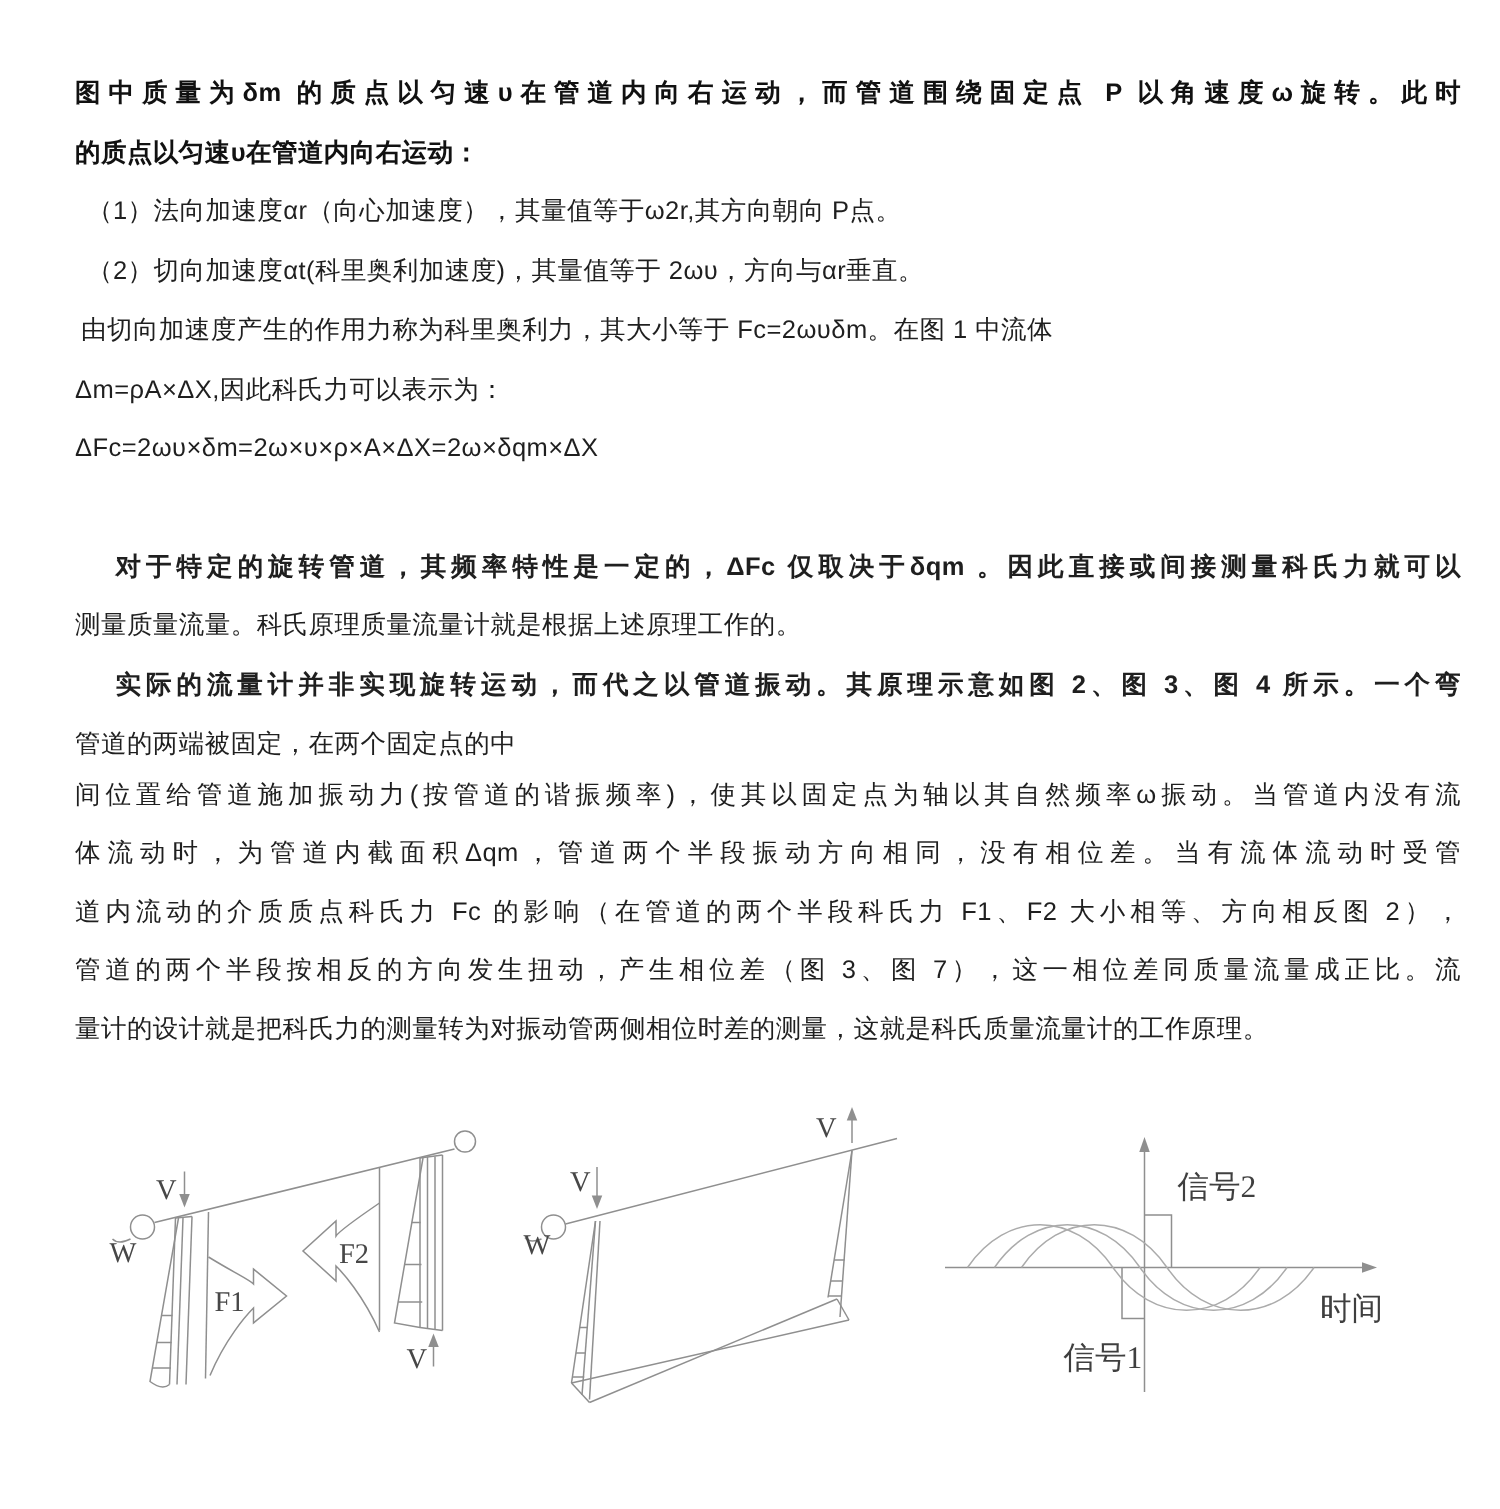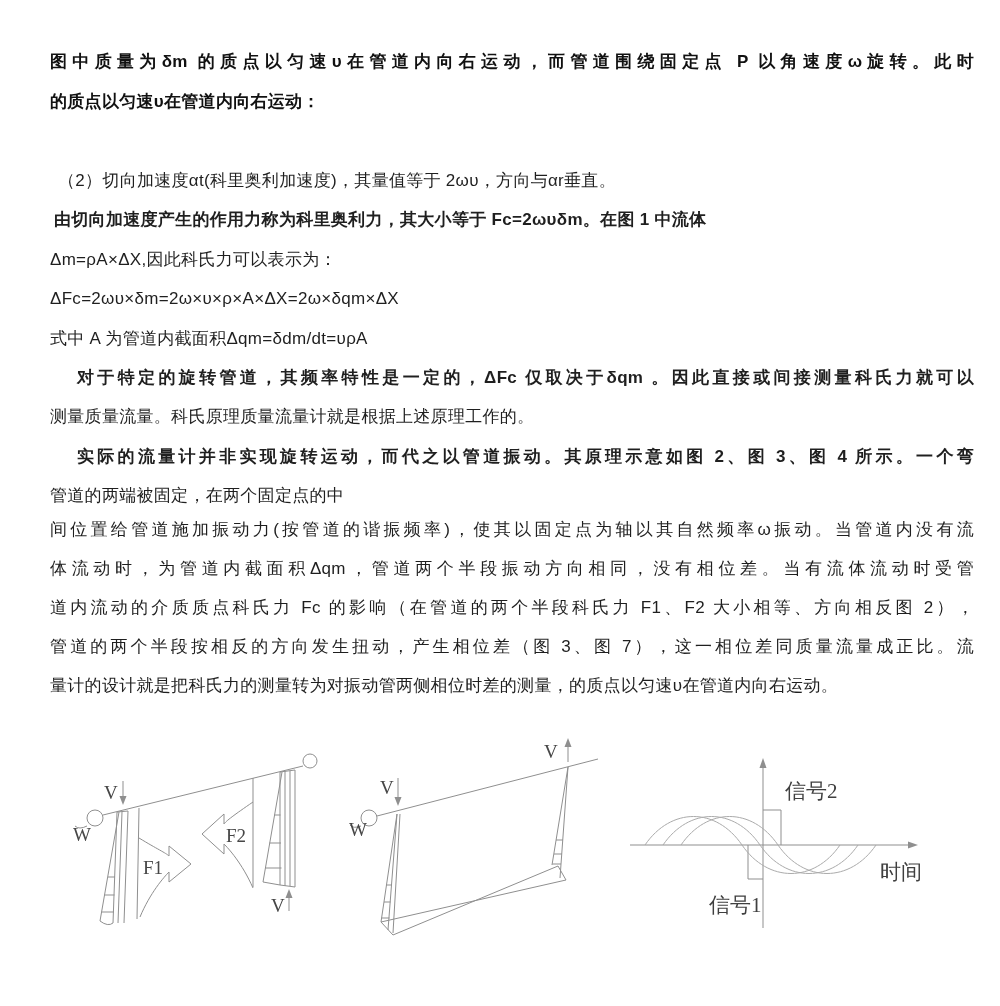--- a/index.html
+++ b/index.html
@@ -6,51 +6,51 @@
   #page{
     position:relative;width:1000px;height:1006px;background:#ffffff;overflow:hidden;
     font-family:"Liberation Sans","DejaVu Sans",sans-serif;color:#1f1f1f;
   }
   .tl{
     position:absolute;left:50px;width:924px;font-size:17px;line-height:1.25;
     letter-spacing:.3px;white-space:normal;color:#1f1f1f;
   }
   .b{font-weight:700;color:#111;}
   .f{text-align:justify;text-align-last:justify;}
-  .i1{padding-left:4px;width:920px;font-weight:bold;}
+  .i1{padding-left:4px;width:920px;}
   .i2{padding-left:8px;width:916px;}
   .i3{padding-left:27px;width:897px;font-weight:bold;}
   svg.fig{position:absolute;overflow:visible;}
   .st line,.st path,.st circle{stroke:#8f8f8f;stroke-width:1;fill:none;}
   .st .hd{fill:#8f8f8f;stroke:none;}
   .curve{stroke:#ababab;stroke-width:1;fill:none;}
   .flabel{font-family:"Liberation Serif","DejaVu Serif",serif;font-size:19px;fill:#474747;}
   .clabel{font-family:"Liberation Serif","DejaVu Serif",serif;font-size:21px;fill:#3f3f3f;}
 </style>
 </head>
 <body>
 
 <div id="page">
 
   <div class="tl b f" style="top:51px">图中质量为δm 的质点以匀速υ在管道内向右运动，而管道围绕固定点 P 以角速度ω旋转。此时</div>
   <div class="tl b" style="top:91px">的质点以匀速υ在管道内向右运动：</div>
+  <div class="tl i2" style="top:130px">（1）法向加速度αr（向心加速度），其量值等于ω2r,其方向朝向 P点。</div>
   <div class="tl i2" style="top:170px">（2）切向加速度αt(科里奥利加速度)，其量值等于 2ωυ，方向与αr垂直。</div>
   <div class="tl i1" style="top:209px">由切向加速度产生的作用力称为科里奥利力，其大小等于 Fc=2ωυδm。在图 1 中流体</div>
   <div class="tl" style="top:249px">Δm=ρA×ΔX,因此科氏力可以表示为：</div>
   <div class="tl" style="top:288px">ΔFc=2ωυ×δm=2ω×υ×ρ×A×ΔX=2ω×δqm×ΔX</div>
-  <div class="tl" style="top:328px">式中 A 为管道内截面积Δqm=δdm/dt=υρA</div>
   <div class="tl i3 f" style="top:367px">对于特定的旋转管道，其频率特性是一定的，ΔFc 仅取决于δqm 。因此直接或间接测量科氏力就可以</div>
   <div class="tl" style="top:406px">测量质量流量。科氏原理质量流量计就是根据上述原理工作的。</div>
   <div class="tl i3 f" style="top:446px">实际的流量计并非实现旋转运动，而代之以管道振动。其原理示意如图 2、图 3、图 4 所示。一个弯</div>
   <div class="tl" style="top:485px">管道的两端被固定，在两个固定点的中</div>
   <div class="tl f" style="top:519px">间位置给管道施加振动力(按管道的谐振频率)，使其以固定点为轴以其自然频率ω振动。当管道内没有流</div>
   <div class="tl f" style="top:558px">体流动时，为管道内截面积Δqm，管道两个半段振动方向相同，没有相位差。当有流体流动时受管</div>
   <div class="tl f" style="top:597px">道内流动的介质质点科氏力 Fc 的影响（在管道的两个半段科氏力 F1、F2 大小相等、方向相反图 2），</div>
   <div class="tl f" style="top:636px">管道的两个半段按相反的方向发生扭动，产生相位差（图 3、图 7），这一相位差同质量流量成正比。流</div>
-  <div class="tl" style="top:675px">量计的设计就是把科氏力的测量转为对振动管两侧相位时差的测量，的质点以匀速υ在管道内向右运动。</div>
+  <div class="tl" style="top:675px">量计的设计就是把科氏力的测量转为对振动管两侧相位时差的测量，这就是科氏质量流量计的工作原理。</div>
 
   <svg class="fig" style="left:40px;top:745px" width="300" height="230" viewBox="0 0 300 230">
     <g class="st">
       <line x1="63" y1="70" x2="263" y2="21"></line>
       <circle cx="55" cy="73" r="8"></circle>
       <path d="M47,81 q-8,4 -12,0"></path>
       <circle cx="270" cy="16" r="7"></circle>
 
       <path d="M79,67 L60,176 Q68,182 73,178"></path>
       <line x1="77" y1="67" x2="73" y2="178"></line>

